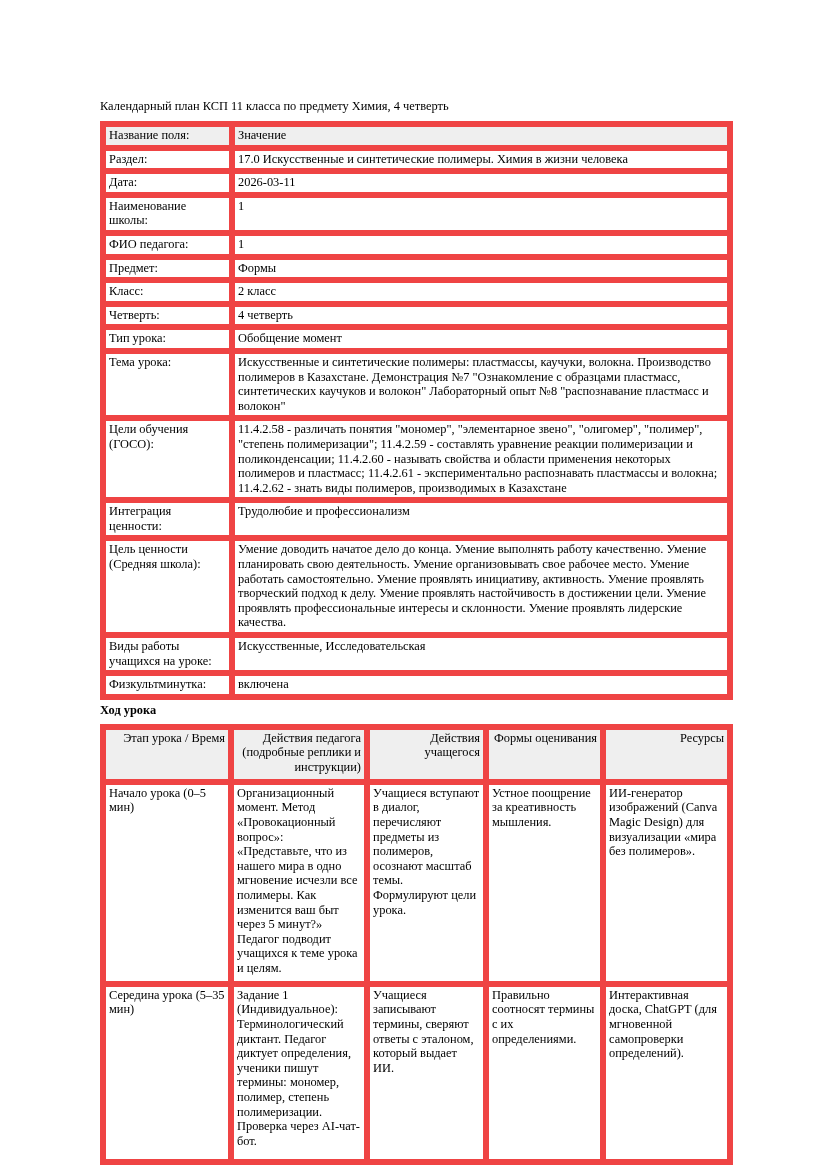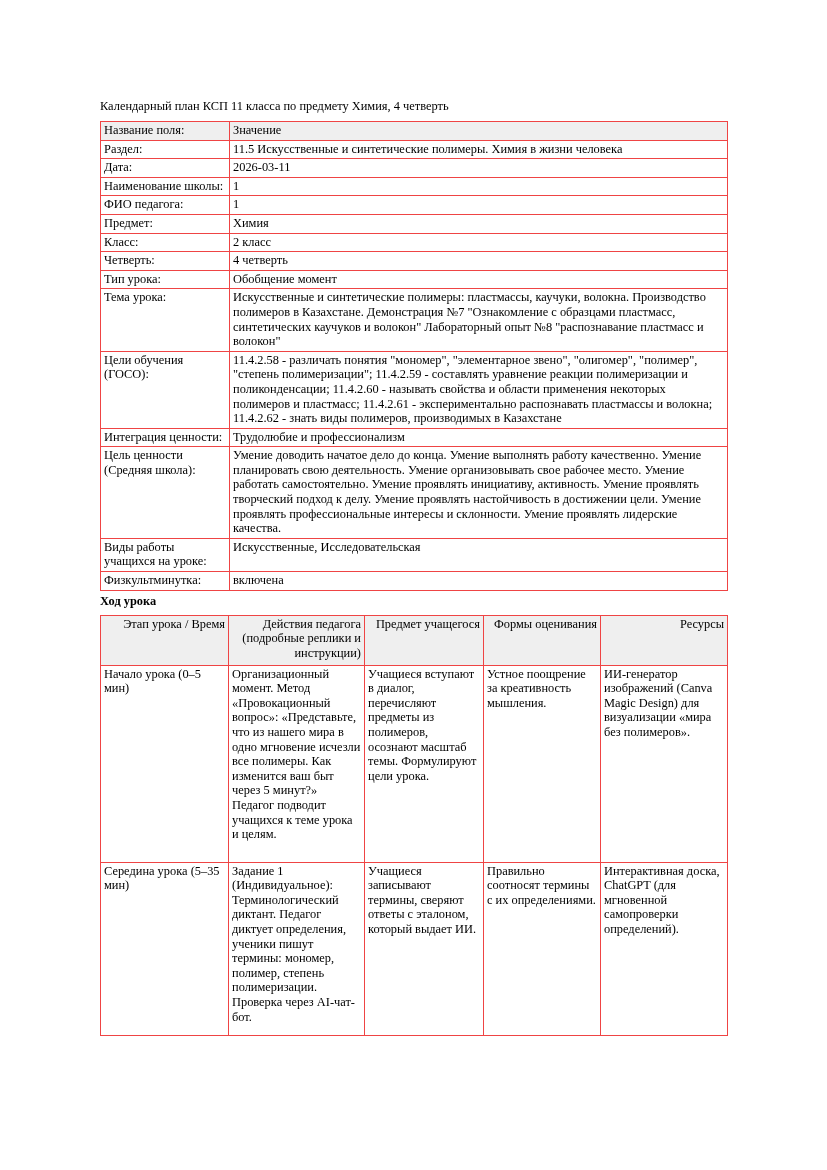--- a/index.html
+++ b/index.html
@@ -36,21 +36,21 @@
     font-weight: bold;
   }
   table {
     border-collapse: collapse;
     width: 627px;
     table-layout: fixed;
     font-size: 12.4px;
     line-height: 14.6px;
   }
   table td, table th {
-    border: 1px solid #ef4444;
+    border: 6px solid #ef4444;
     vertical-align: top;
     padding: 1px 3px 2px 3px;
     text-align: left;
     font-weight: normal;
     word-wrap: break-word;
     overflow-wrap: break-word;
     hyphens: none;
   }
   .hdr td, .hdr th {
     background: #efefef;
@@ -81,37 +81,37 @@
         <col class="c1">
         <col class="c2">
       </colgroup>
     <tbody>
       <tr class="hdr">
         <td>Название поля:</td>
         <td>Значение</td>
       </tr>
       <tr>
         <td>Раздел:</td>
-        <td>11.5 Искусственные и синтетические полимеры. Химия в жизни человека</td>
+        <td>17.0 Искусственные и синтетические полимеры. Химия в жизни человека</td>
       </tr>
       <tr>
         <td>Дата:</td>
         <td>2026-03-11</td>
       </tr>
       <tr>
         <td>Наименование школы:</td>
         <td>1</td>
       </tr>
       <tr>
         <td>ФИО педагога:</td>
         <td>1</td>
       </tr>
       <tr>
         <td>Предмет:</td>
-        <td>Химия</td>
+        <td>Формы</td>
       </tr>
       <tr>
         <td>Класс:</td>
         <td>2 класс</td>
       </tr>
       <tr>
         <td>Четверть:</td>
         <td>4 четверть</td>
       </tr>
       <tr>
@@ -152,21 +152,21 @@
         <col class="c1">
         <col class="c2">
         <col class="c3">
         <col class="c4">
         <col class="c5">
       </colgroup>
     <tbody>
       <tr class="hdr">
         <td>Этап урока / Время</td>
         <td>Действия педагога (подробные реплики и инструкции)</td>
-        <td>Предмет учащегося</td>
+        <td>Действия учащегося</td>
         <td>Формы оценивания</td>
         <td>Ресурсы</td>
       </tr>
       <tr class="row-1">
         <td>Начало урока (0–5 мин)</td>
         <td>Организационный момент. Метод «Провокационный вопрос»: «Представьте, что из нашего мира в одно мгновение исчезли все полимеры. Как изменится ваш быт через 5 минут?» Педагог подводит учащихся к теме урока и целям.</td>
         <td>Учащиеся вступают в диалог, перечисляют предметы из полимеров, осознают масштаб темы. Формулируют цели урока.</td>
         <td>Устное поощрение за креативность мышления.</td>
         <td>ИИ-генератор изображений (Canva Magic Design) для визуализации «мира без полимеров».</td>
       </tr>

